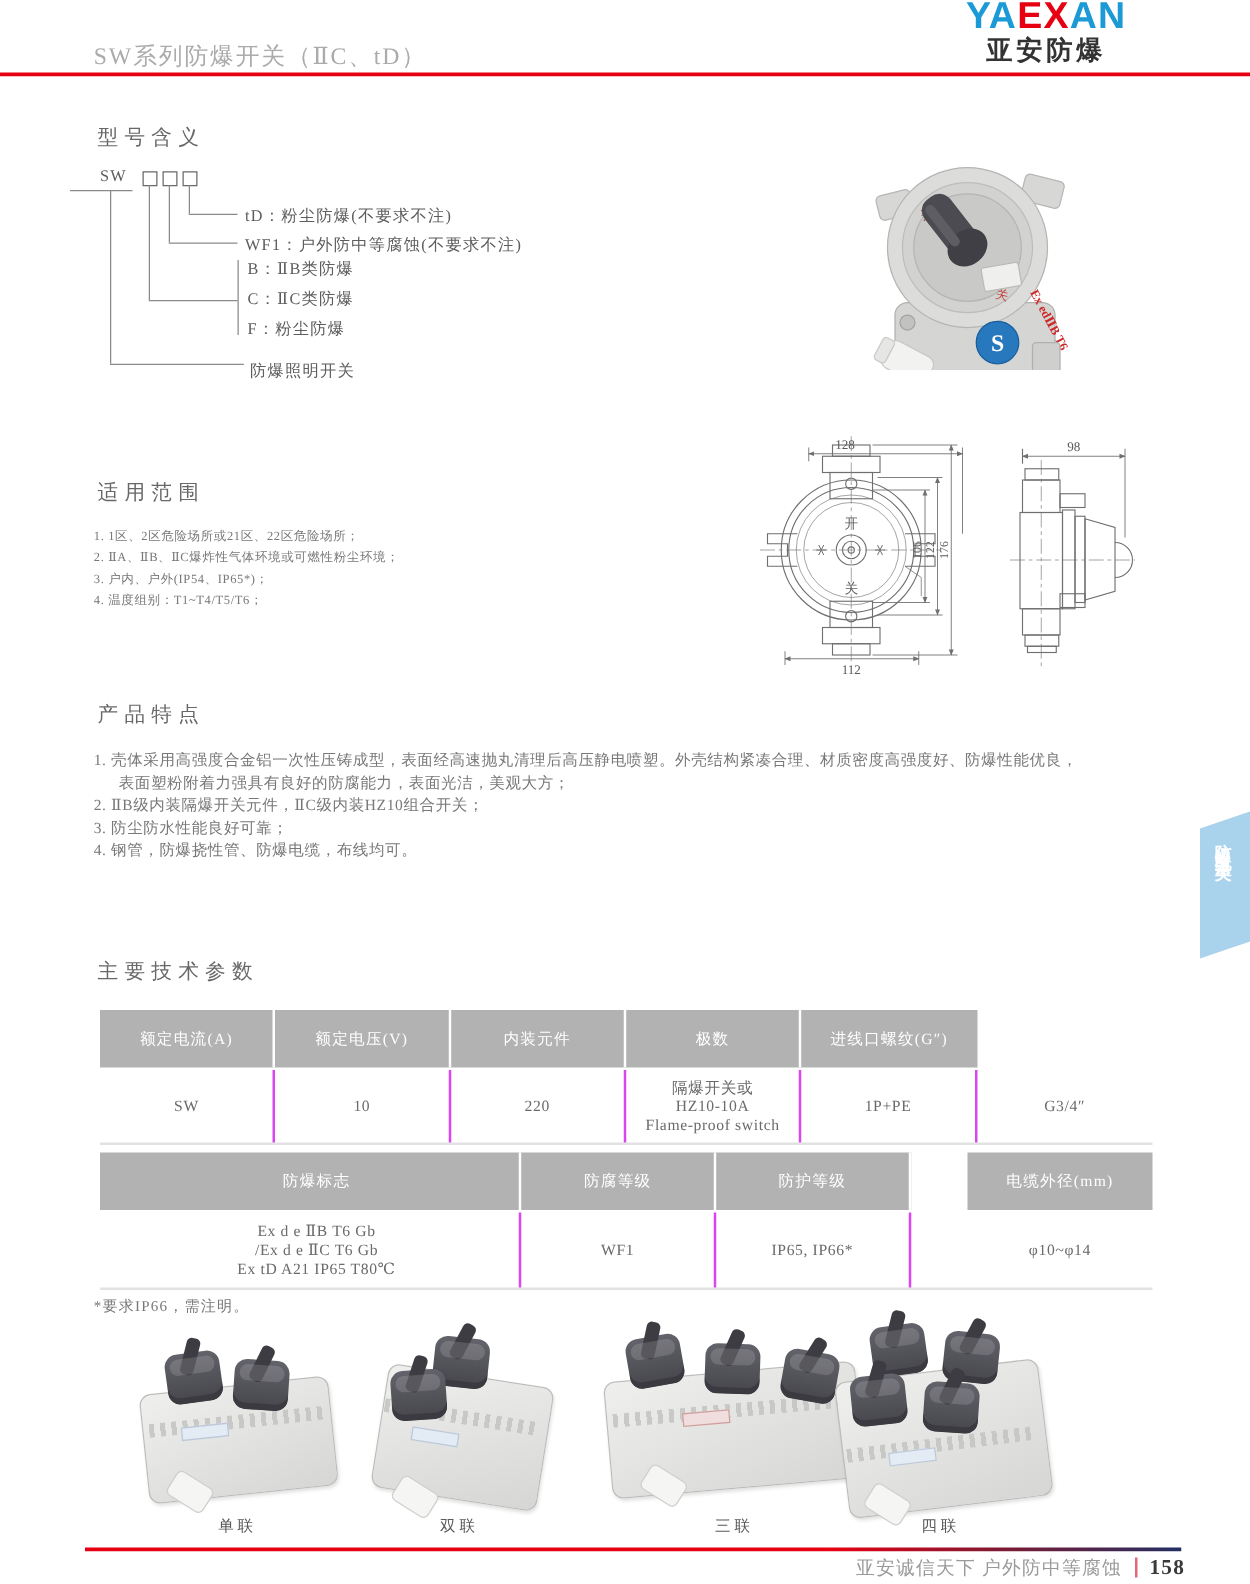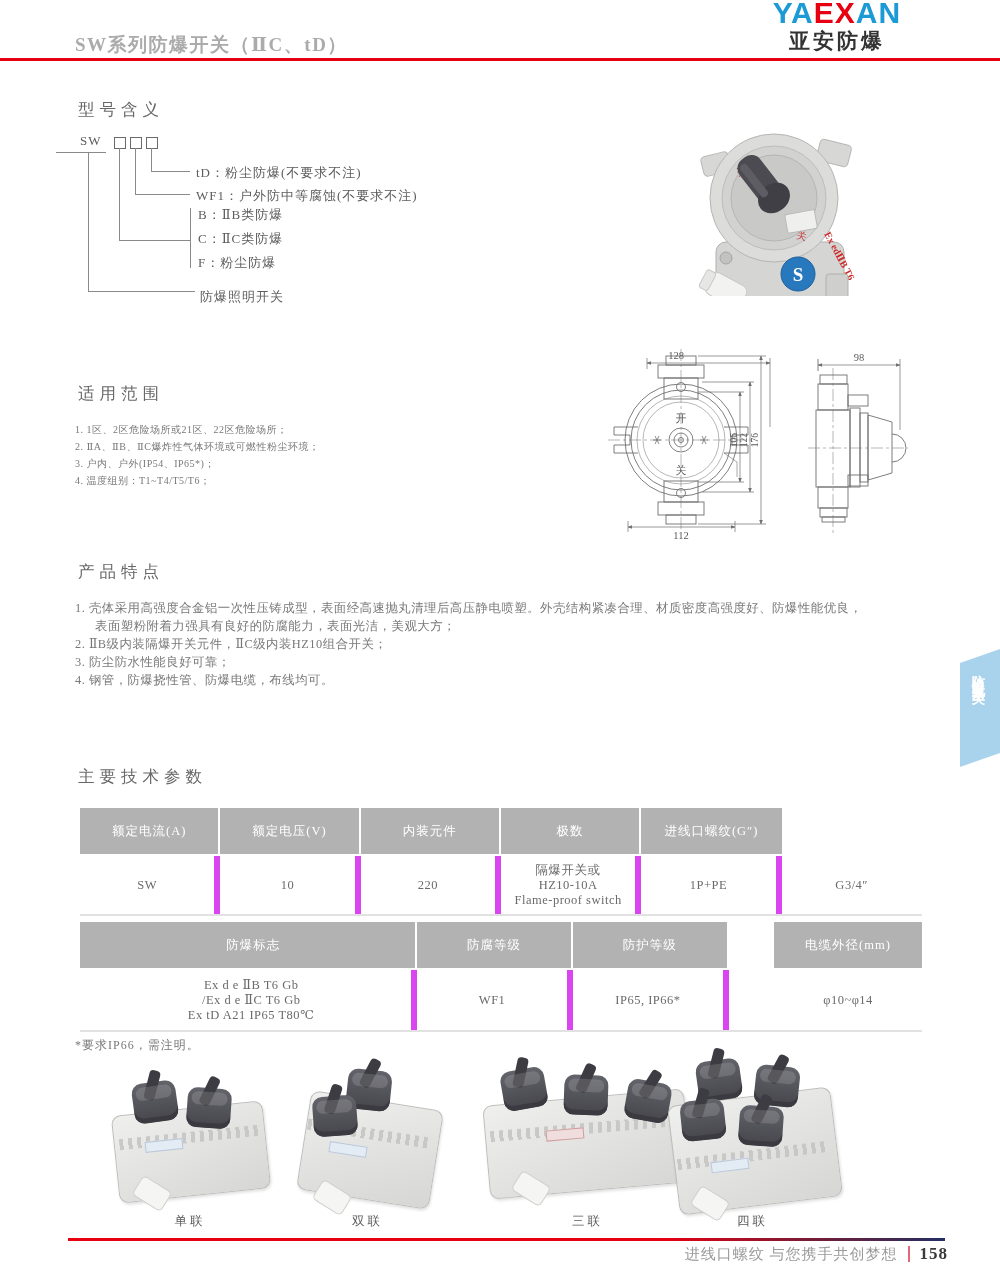--- a/index.html
+++ b/index.html
@@ -21,21 +21,21 @@
   .feat{line-height:18px;}
   .tbl{position:absolute;left:80px;width:842px;}
   .t-head{display:flex;margin-bottom:2px;}
   .t-head .th{background:#b2b2b2;color:#fff;font-size:12.5px;letter-spacing:1px;
               display:flex;align-items:center;justify-content:center;height:46px;
               border-right:2px solid #fff;box-sizing:border-box;}
   .t-head .th:last-child{border-right:none;}
   .t-body{display:flex;border-bottom:2px solid #e2e2e2;}
   .t-body .td{display:flex;flex-direction:column;align-items:center;justify-content:center;
               font-size:12.5px;color:#6a6a6a;letter-spacing:.5px;text-align:center;
-              border-right:6px solid #d946ef;box-sizing:border-box;line-height:15px;}
+              border-right:2px solid #d946ef;box-sizing:border-box;line-height:15px;}
   .t-body .td:last-child{border-right:none;}
   .t1 .th,.t1 .td{width:16.666%;}
   .t1 .t-body .td{height:58px;}
   .t2 .th:nth-child(1),.t2 .td:nth-child(1){width:42.3%;padding-left:11px;}
   .t2 .th:nth-child(2),.t2 .td:nth-child(2){width:19.5%;}
   .t2 .th:nth-child(3),.t2 .td:nth-child(3){width:19.6%;}
   .t2 .th:nth-child(4),.t2 .td:nth-child(4){width:18.6%;margin-left:45px;}
   .t2 .t-body .td{height:60px;}
   .tab-bg{position:absolute;left:960px;top:656px;width:40px;height:104px;background:#a9d2ec;
           transform:skewY(-19deg);}
@@ -63,21 +63,21 @@
   .foot-div{width:2px;height:16px;background:#e2697a;margin:0 10px;}
   .foot-num{font-size:17px;color:#3a3a3a;font-weight:bold;letter-spacing:1px;}
   .note-text{position:absolute;font-size:12px;color:#787878;letter-spacing:1px;}
   svg text{font-family:"Liberation Serif","DejaVu Serif",serif;}
 </style>
 </head>
 <body>
 
 <div class="page">
 
-  <div class="abs page-title" style="left:75px;top:32px;font-weight:bold;">SW系列防爆开关（ⅡC、tD）</div>
+  <div class="abs page-title" style="left:75px;top:32px;">SW系列防爆开关（ⅡC、tD）</div>
   <div class="abs" style="left:757px;top:-3px;width:160px;text-align:center;">
     <div class="logo-en"><span>YA</span><span class="lr">EX</span><span>AN</span></div>
     <div class="logo-cn">亚安防爆</div>
   </div>
   <div class="redrule"></div>
 
   <div class="abs sec-heading" style="left:78px;top:99px;">型号含义</div>
   <div>
     <div class="diagram-text" style="left:80px;top:133px;">SW</div>
     <div class="dsq" style="left:114px;top:137px;"></div>
@@ -306,18 +306,18 @@
     <div class="knob" style="left:42px;top:2px;transform:rotate(-8deg);"></div>
     <div class="knob" style="left:100px;top:8px;transform:rotate(6deg);"></div>
     <div class="knob" style="left:26px;top:42px;transform:rotate(-6deg);"></div>
     <div class="knob" style="left:84px;top:48px;transform:rotate(4deg);"></div>
     <div class="nozzle" style="left:38px;top:134px;"></div>
     <div class="g-label" style="top:155px;">四联</div>
   </div>
 
   <div class="foot-line"></div>
   <div class="foot-text">
-    <span class="foot-slogan">进线口螺纹 与您携手共创梦想</span>
+    <span class="foot-slogan">亚安诚信天下 户外防中等腐蚀</span>
     <span class="foot-div"></span>
     <span class="foot-num">158</span>
   </div>
 
 </div>
 
 </body></html>

